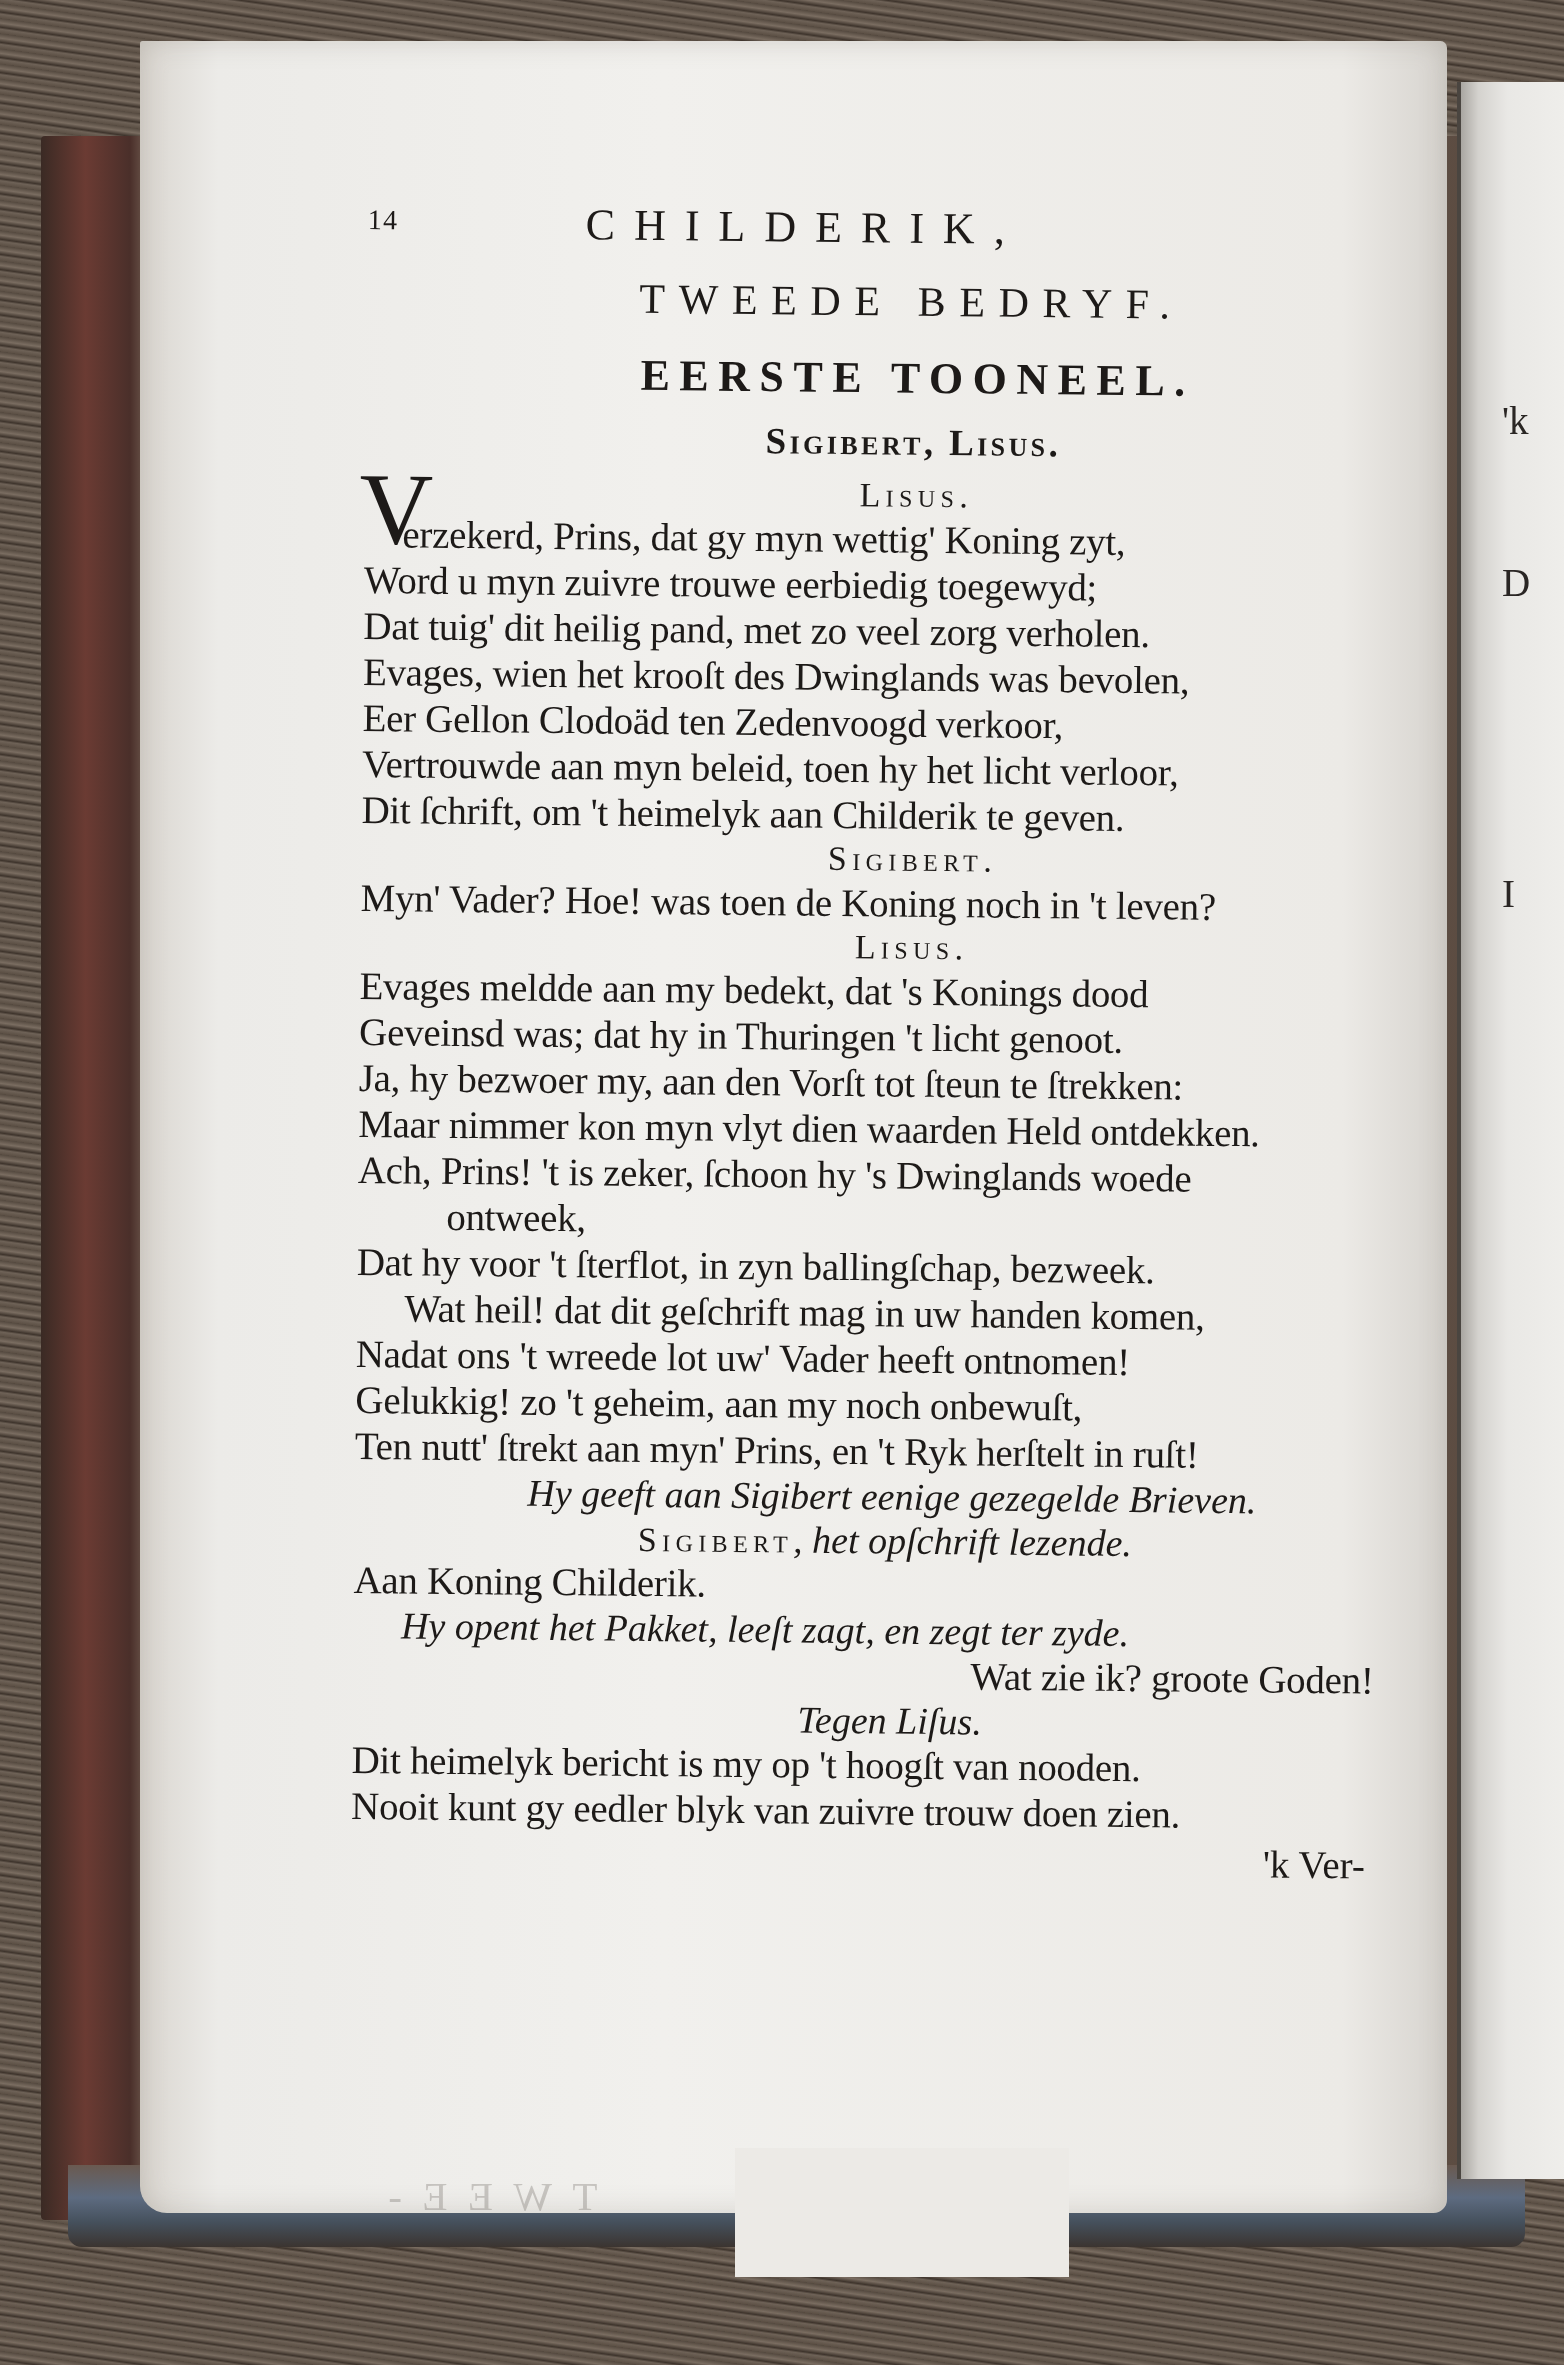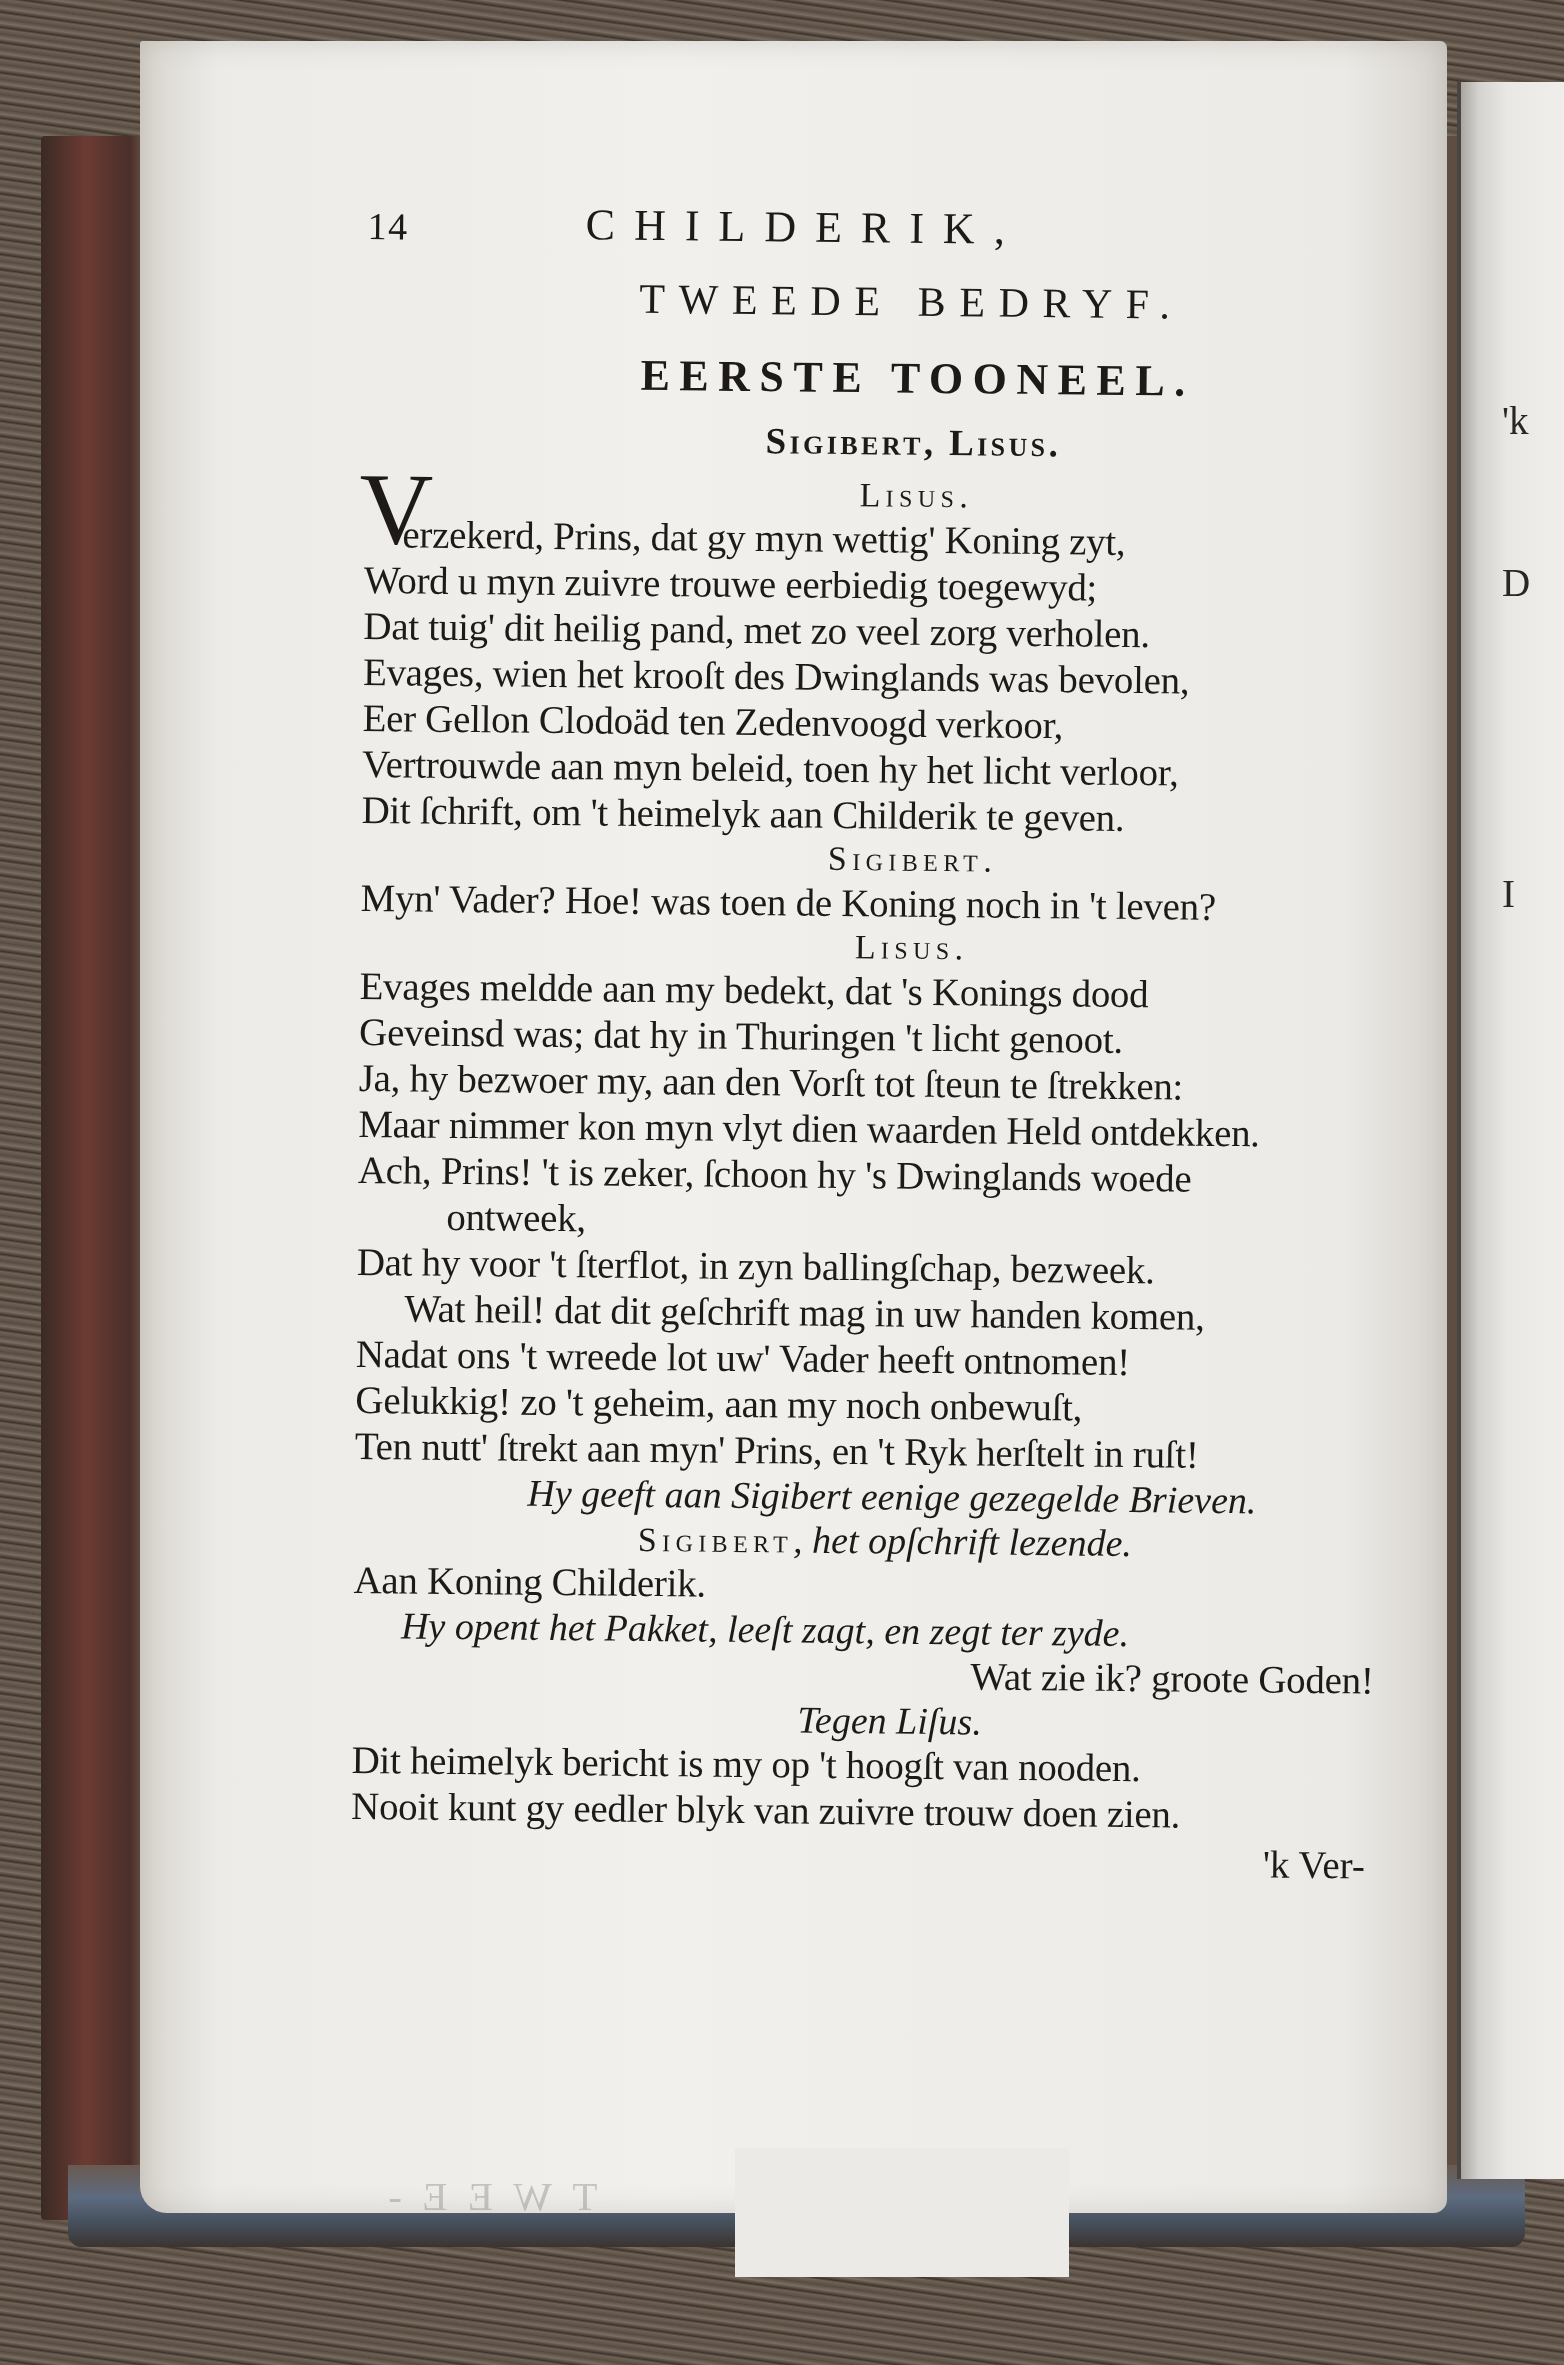--- a/index.html
+++ b/index.html
@@ -36,21 +36,21 @@
     }
     .content {
       position: absolute; left: 368px; top: 197px; width: 1021px;
       color: #1d1a18;
       transform: rotate(0.6deg); transform-origin: left top;
     }
     .running-head {
       position: relative; height: 75px;
       font-size: 44px; letter-spacing: 19px;
     }
-    .page-number { position: absolute; left: 0; top: 6.8px; letter-spacing: 1.4px; font-size: 38px; }
+    .page-number { position: absolute; left: 0; top: 6.8px; letter-spacing: 1.4px; font-size: 28px; }
     .running-title { position: absolute; left: 218px; top: 0; }
     .act-title { text-align: center; font-size: 42px; letter-spacing: 13.6px; height: 75px; padding-left: 68px; }
     .scene-title { text-align: center; font-size: 44px; font-weight: bold; letter-spacing: 9.5px; height: 68px; padding-left: 82px; }
     .characters { text-align: center; font-size: 37px; font-variant: small-caps; letter-spacing: 3.4px; font-weight: bold; height: 54px; padding-left: 75px; }
     .speaker {
       text-align: center; font-size: 34px; font-variant: small-caps; letter-spacing: 5.4px;
       height: 42px; line-height: 42px; padding-left: 82px;
     }
     .line {
       font-size: 39px; line-height: 46px; height: 46px; white-space: nowrap;

